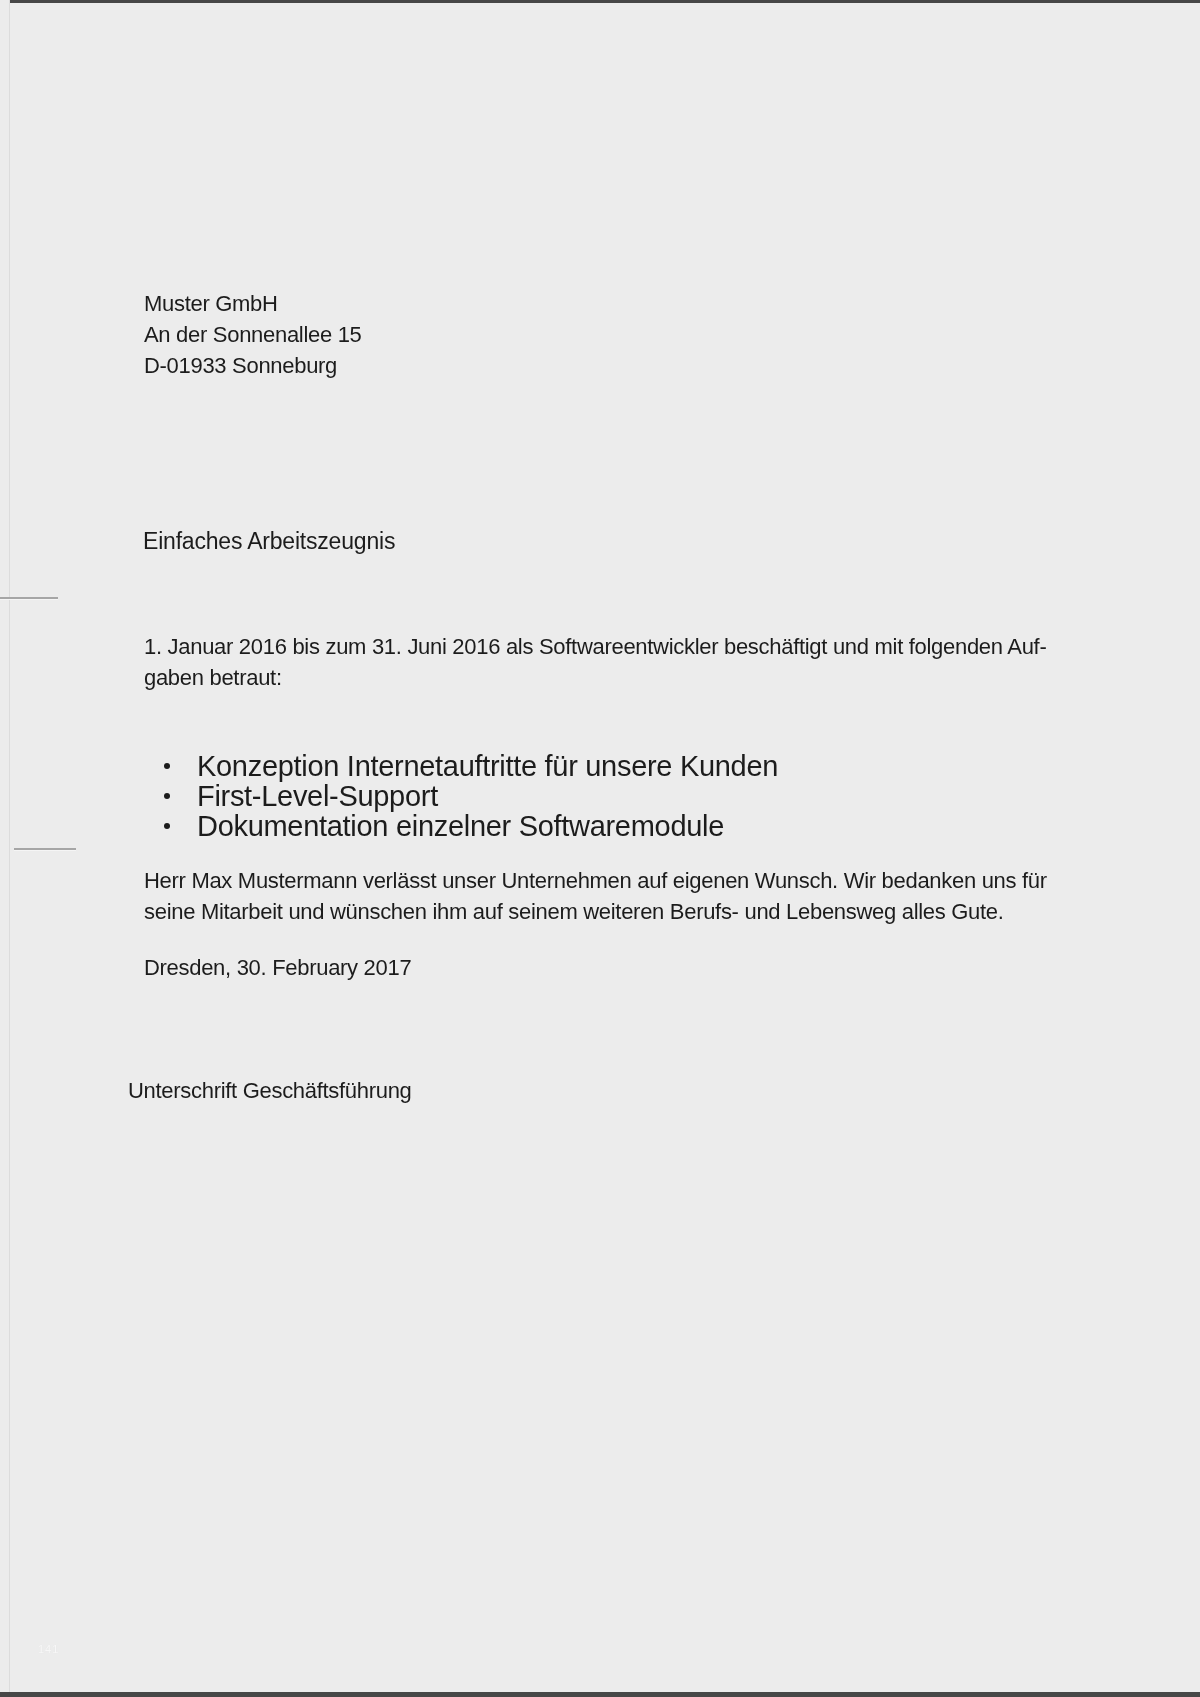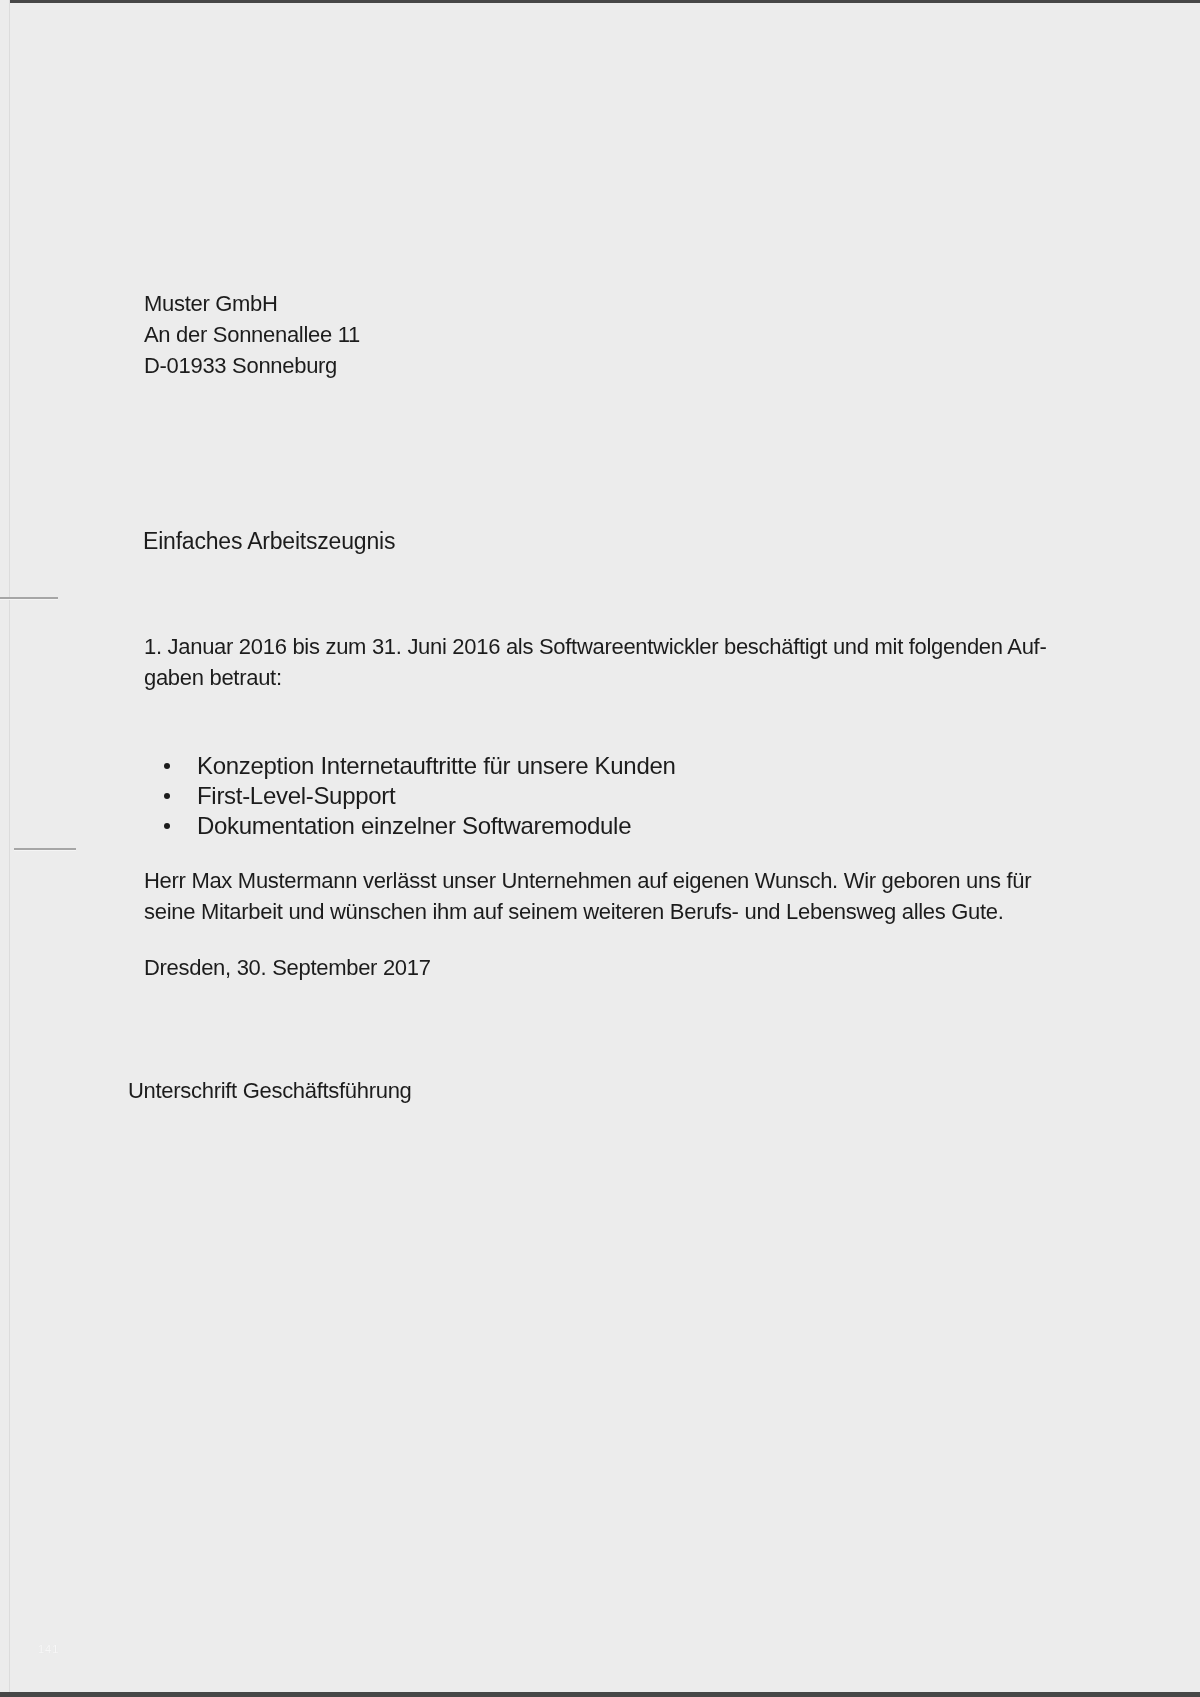--- a/index.html
+++ b/index.html
@@ -78,21 +78,21 @@
     height: 30px;
   }
   .tasks .dot {
     width: 6px; height: 6px;
     border-radius: 50%;
     background: #1c1c1c;
     margin-right: 27px;
     flex: 0 0 auto;
   }
   .tasks .task-text {
-    font-size: 24px;
+    font-size: 29px;
     letter-spacing: -0.3px;
     white-space: nowrap;
   }
   .para2 { position: absolute; left: 144px; top: 866px; }
   .date-line { position: absolute; left: 144px; top: 953px; }
   .sig-line { position: absolute; left: 128px; top: 1076px; }
 
   .footer-mark {
     position: absolute;
     left: 38px; top: 1643px;
@@ -107,21 +107,21 @@
 
 <div class="page">
 
   <div class="top-bar"></div>
   <div class="left-line"></div>
   <div class="fold fold1"></div>
   <div class="fold fold2"></div>
 
   <div class="sender">
     <div class="textline">Muster GmbH</div>
-    <div class="textline">An der Sonnenallee 11</div>
+    <div class="textline">An der Sonnenallee 15</div>
     <div class="textline">D-01933 Sonneburg</div>
   </div>
 
   <h1 class="heading">Einfaches Arbeitszeugnis</h1>
 
   <div class="para1">
     <div class="textline">1. Januar 2016 bis zum 31. Juni 2016 als Softwareentwickler beschäftigt und mit folgenden Auf-</div>
     <div class="textline">gaben betraut:</div>
   </div>
 
@@ -134,25 +134,25 @@
       <span class="dot"></span>
       <span class="task-text">First-Level-Support</span>
     </li>
     <li>
       <span class="dot"></span>
       <span class="task-text">Dokumentation einzelner Softwaremodule</span>
     </li>
   </ul>
 
   <div class="para2">
-    <div class="textline">Herr Max Mustermann verlässt unser Unternehmen auf eigenen Wunsch. Wir geboren uns für</div>
+    <div class="textline">Herr Max Mustermann verlässt unser Unternehmen auf eigenen Wunsch. Wir bedanken uns für</div>
     <div class="textline">seine Mitarbeit und wünschen ihm auf seinem weiteren Berufs- und Lebensweg alles Gute.</div>
   </div>
 
-  <div class="date-line textline">Dresden, 30. September 2017</div>
+  <div class="date-line textline">Dresden, 30. February 2017</div>
 
   <div class="sig-line textline">Unterschrift Geschäftsführung</div>
 
   <div class="footer-mark">141</div>
 
   <div class="bottom-bar"></div>
 
 </div>
 
 </body></html>

